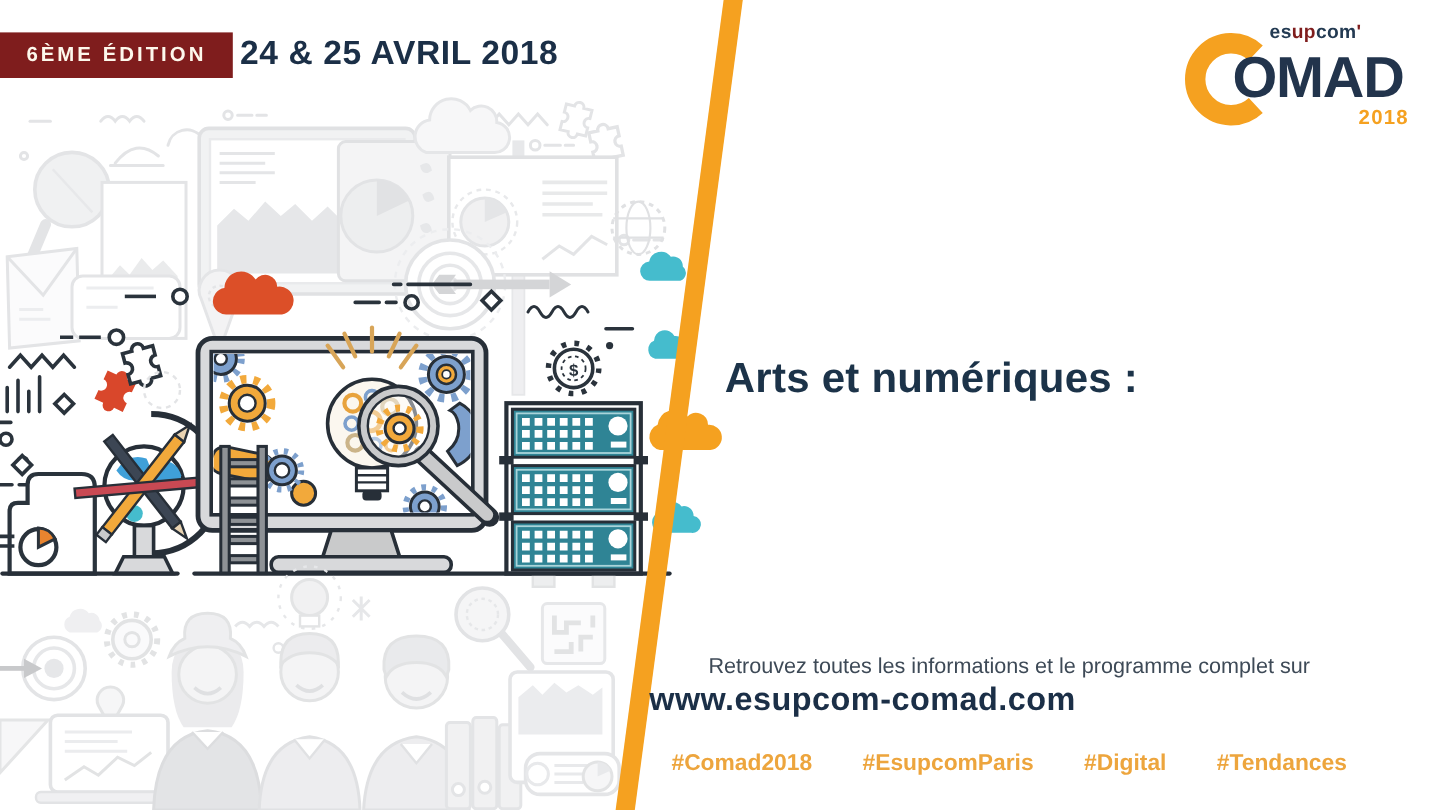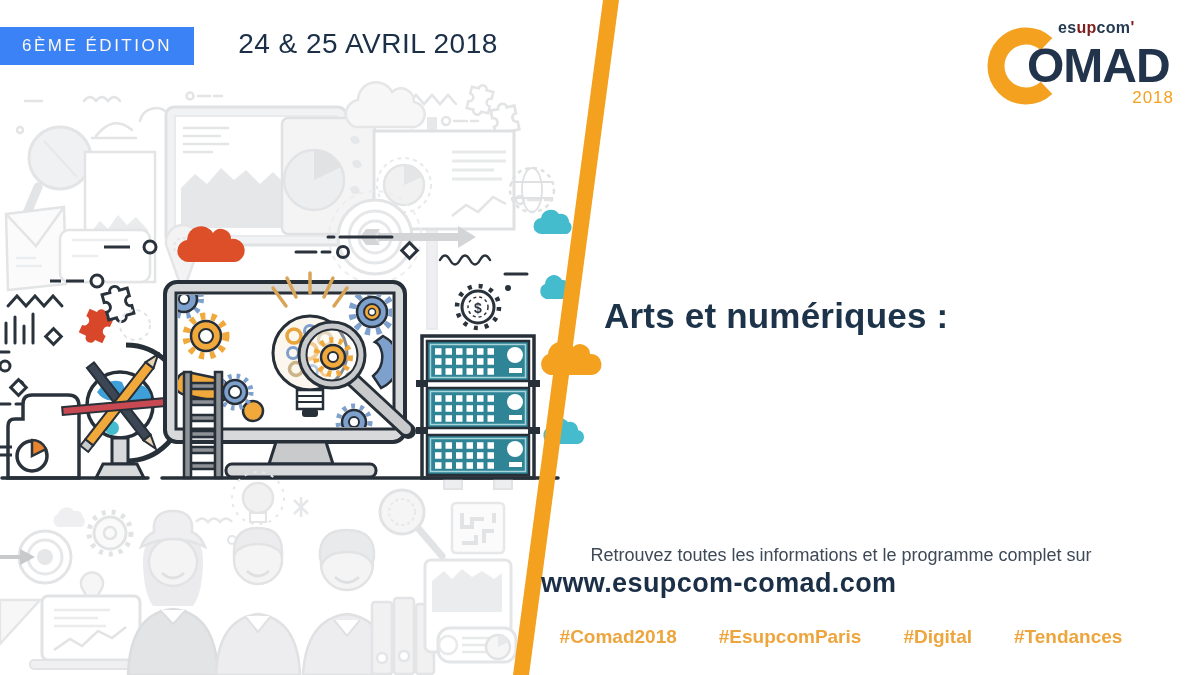--- a/index.html
+++ b/index.html
@@ -3,32 +3,32 @@
 <meta charset="utf-8">
 <style>
   html,body{margin:0;padding:0;background:#888;}
   .poster{
     position:relative;width:1200px;height:675px;background:#ffffff;
     overflow:hidden;font-family:"Liberation Sans","DejaVu Sans",sans-serif;
     margin:0 auto;
   }
   .illu{position:absolute;left:0;top:0;width:1200px;height:675px;}
   .badge{
-    position:absolute;left:0;top:27px;width:194px;height:38px;background:#3b82f6;
-    color:#FDF8EC;font-size:17px;font-weight:normal;letter-spacing:2.5px;
+    position:absolute;left:0;top:27px;width:194px;height:38px;background:#7f1d1d;
+    color:#FDF8EC;font-size:17px;font-weight:bold;letter-spacing:2.5px;
     display:flex;align-items:center;justify-content:center;
   }
   .date{
-    position:absolute;left:200px;top:28px;width:336px;text-align:center;
-    color:#1B2F47;font-size:28px;font-weight:normal;letter-spacing:.5px;
+    position:absolute;left:200px;top:28px;width:336px;text-align:left;
+    color:#1B2F47;font-size:28px;font-weight:bold;letter-spacing:.5px;
   }
   .logo-esupcom{position:absolute;left:1058px;top:19px;font-size:16px;font-weight:bold;color:#233A52;letter-spacing:.3px;}
   .logo-esupcom .acc{color:#7f1d1d;}
   .logo-omad{position:absolute;left:1027px;top:38px;font-size:48px;font-weight:bold;color:#22344C;letter-spacing:-1px;}
-  .logo-year{position:absolute;left:1026px;top:88px;width:148px;text-align:right;font-size:17px;font-weight:normal;color:#F5A120;letter-spacing:1px;}
+  .logo-year{position:absolute;left:1026px;top:88px;width:148px;text-align:right;font-size:17px;font-weight:bold;color:#F5A120;letter-spacing:1px;}
   .title{
     position:absolute;left:604px;top:293px;width:580px;
     color:#1C3349;font-size:35px;font-weight:bold;line-height:45px;letter-spacing:.2px;
   }
   .info{
     position:absolute;left:541px;top:545px;width:600px;text-align:center;
     color:#3E4A57;font-size:18px;
   }
   .url{
     position:absolute;left:541px;top:568px;width:600px;text-align:left;

